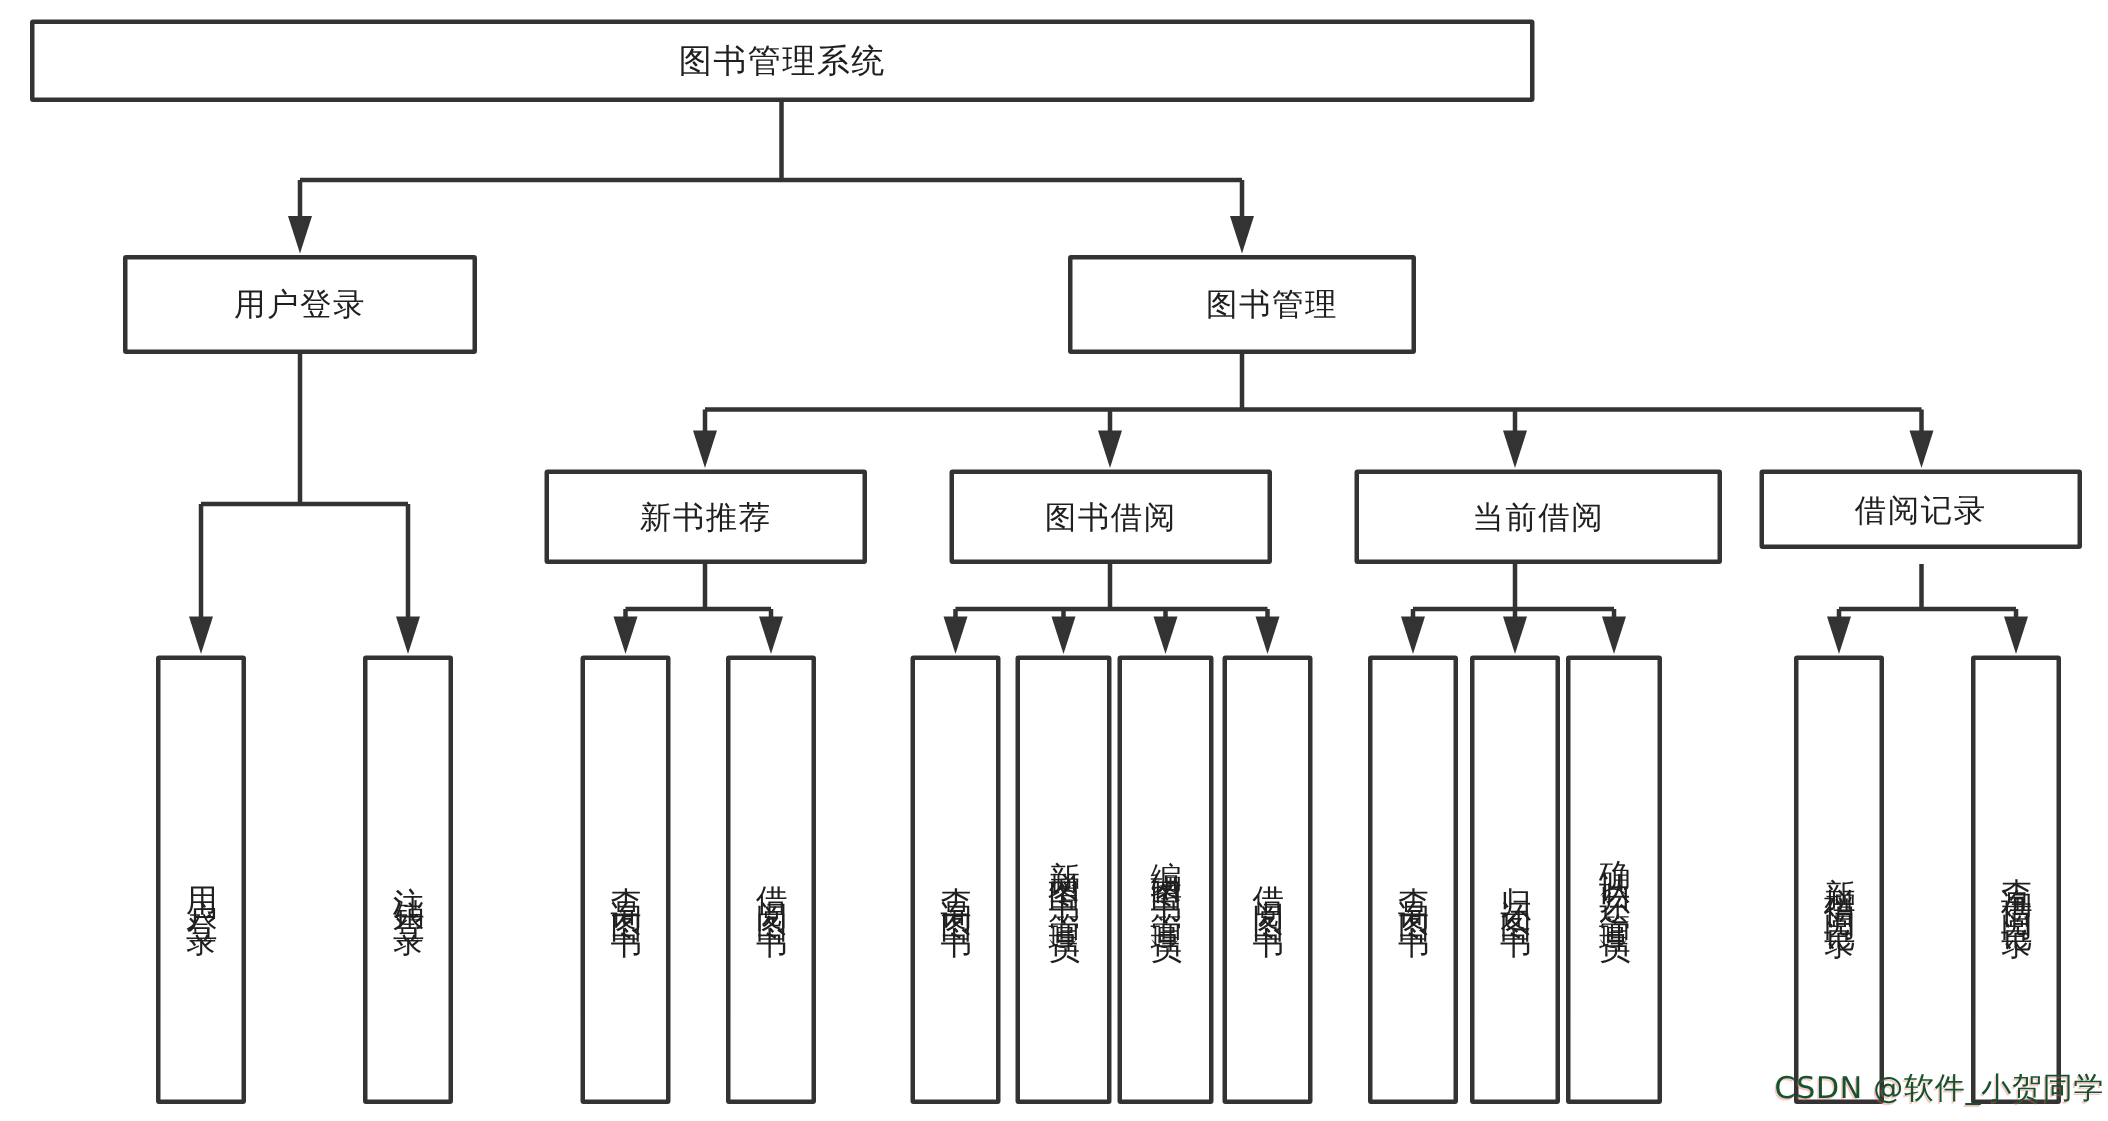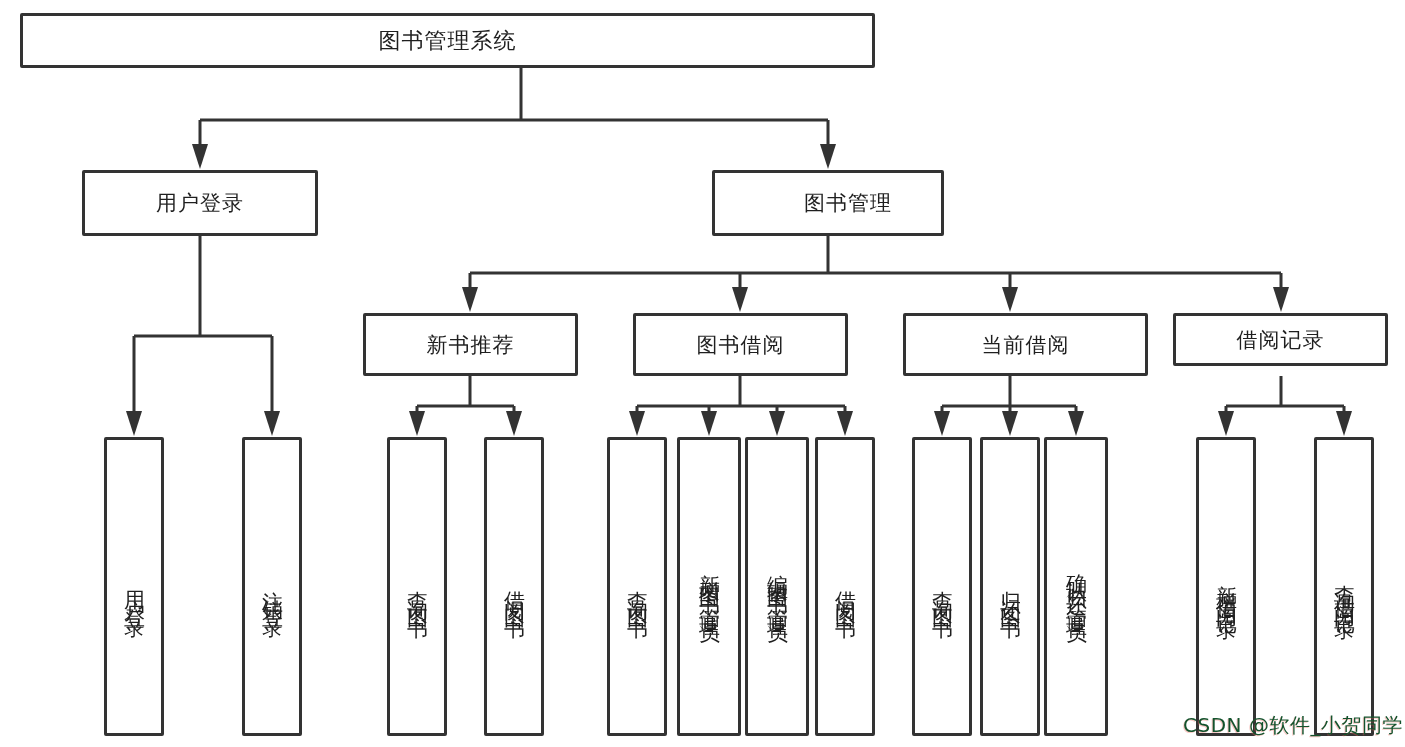--- a/index.html
+++ b/index.html
@@ -102,21 +102,21 @@
       <polygon points="769,411 785,411 777,436"></polygon>
       <polygon points="837,411 853,411 845,436"></polygon>
       <polygon points="934,411 950,411 942,436"></polygon>
       <polygon points="1002,411 1018,411 1010,436"></polygon>
       <polygon points="1068,411 1084,411 1076,436"></polygon>
       <polygon points="1218,411 1234,411 1226,436"></polygon>
       <polygon points="1336,411 1352,411 1344,436"></polygon>
     </g>
   </svg>
 
-  <div class="node hbox root" style="left:20px; top:13px; width:855px; height:55px;">图书管理系统</div>
+  <div class="node hbox root" style="left:20px; top:13px; width:1003px; height:55px;">图书管理系统</div>
 
   <div class="node hbox" style="left:82px; top:170px; width:236px; height:66px;">用户登录</div>
   <div class="node hbox" style="left:712px; top:170px; width:232px; height:66px;padding-left:40px;">图书管理</div>
 
   <div class="node hbox" style="left:363px; top:313px; width:215px; height:63px;">新书推荐</div>
   <div class="node hbox" style="left:633px; top:313px; width:215px; height:63px;">图书借阅</div>
   <div class="node hbox" style="left:903px; top:313px; width:245px; height:63px;">当前借阅</div>
   <div class="node hbox" style="left:1173px; top:313px; width:215px; height:53px;">借阅记录</div>
 
   <div class="node vbox" style="left:104px; top:437px; width:60px; height:299px;">用户登录</div>

